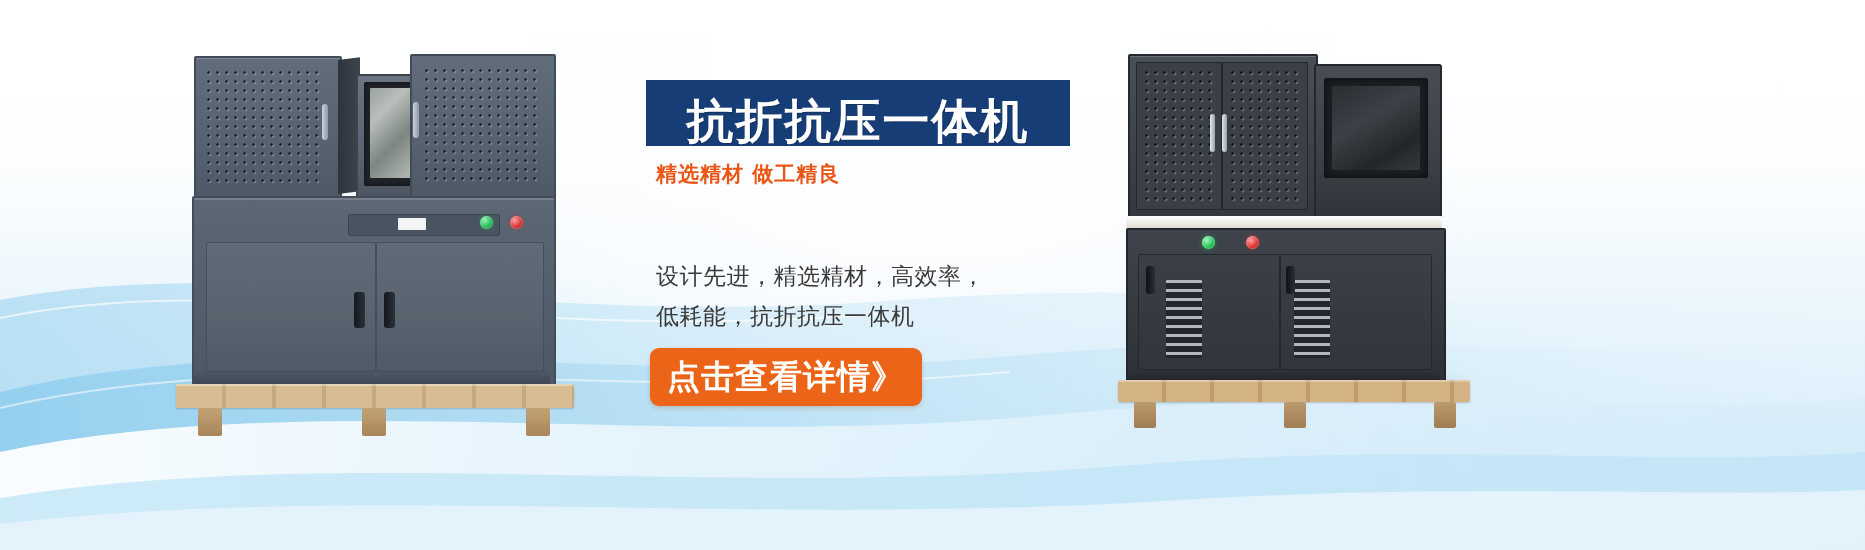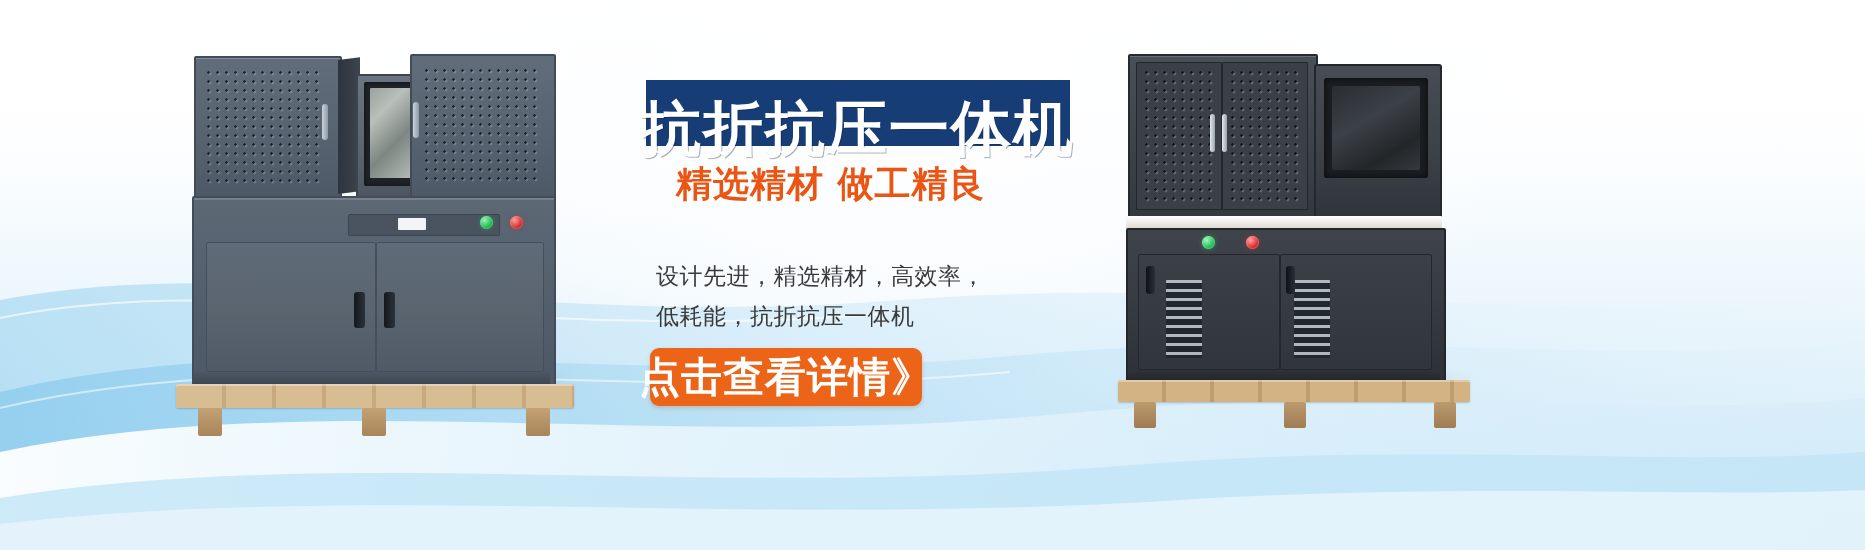--- a/index.html
+++ b/index.html
@@ -38,33 +38,32 @@
   .pallet{position:absolute;border-radius:2px;}
 
   
   .textcol{position:absolute;left:620px;top:60px;width:470px;height:430px;}
   .title-bar{
     position:absolute;left:26px;top:20px;width:424px;height:66px;
     background:#173d77;
     box-shadow:0 1px 0 rgba(255,255,255,.55);
   }
   .title-bar .zh{
-    position:absolute;left:0;top:16px;width:424px;height:66px;
+    position:absolute;left:0;top:8px;width:424px;height:66px;
     display:flex;align-items:center;justify-content:center;
-    color:#ffffff;font-size:60px;font-weight:bold;letter-spacing:2px;
+    color:#ffffff;font-size:47px;font-weight:bold;letter-spacing:2px;
     font-family:"DejaVu Sans","Liberation Sans",sans-serif;
     text-shadow:1px 1px 0 rgba(10,28,60,.35);
     white-space:nowrap;
   }
   .sub-orange{
     position:absolute;left:36px;top:100px;width:420px;
-    color:#ea5514;font-size:36px;font-weight:bold;letter-spacing:1px;
-    font-family:"DejaVu Sans","Liberation Sans",sans-serif;
-    white-space:nowrap;
-    margin-left:20px;
+    color:#ea5514;font-size:21px;font-weight:bold;letter-spacing:1px;
+    font-family:"DejaVu Sans","Liberation Sans",sans-serif;
+    white-space:nowrap;
   }
   .sub-navy{
     position:absolute;left:36px;top:148px;width:420px;
     color:#1d4a8f;font-size:32px;font-weight:bold;letter-spacing:1px;
     font-family:"DejaVu Sans","Liberation Sans",sans-serif;
     white-space:nowrap;
   }
   .desc{
     position:absolute;left:36px;width:430px;
     color:#3a3a3a;font-size:23px;line-height:40px;letter-spacing:.5px;
@@ -74,21 +73,21 @@
   .desc.l1{top:196px;}
   .desc.l2{top:236px;}
   .cta{
     position:absolute;left:30px;top:288px;
     width:272px;height:58px;border:none;border-radius:9px;
     background:#ec6417;cursor:pointer;padding:0;
     display:flex;align-items:center;justify-content:center;
     box-shadow:0 2px 4px rgba(160,70,15,.22);
   }
   .cta .lab{
-    color:#ffffff;font-size:41px;font-weight:bold;letter-spacing:1px;
+    color:#ffffff;font-size:33px;font-weight:bold;letter-spacing:1px;
     font-family:"DejaVu Sans","Liberation Sans",sans-serif;white-space:nowrap;
   }
 </style>
 </head>
 <body>
 
 <div id="banner">
 
   <div class="waves">
     <svg viewBox="0 0 1865 550" preserveAspectRatio="none">

